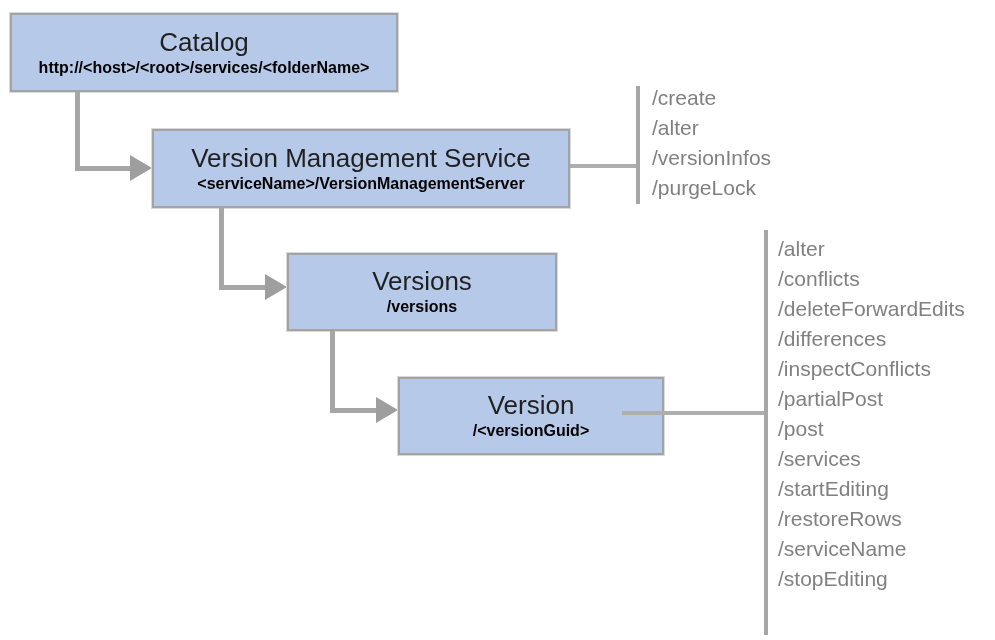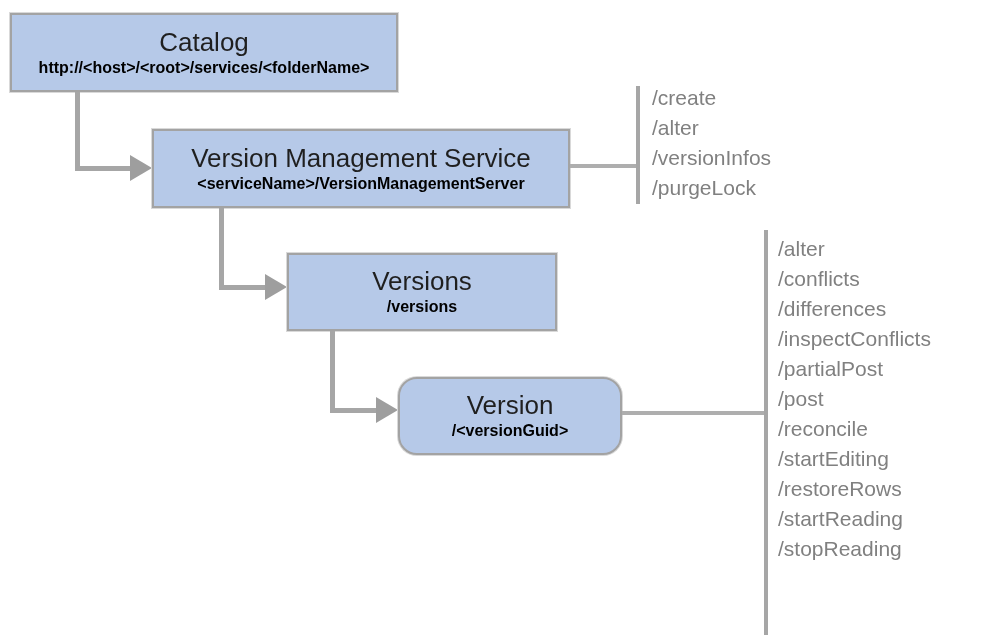--- a/index.html
+++ b/index.html
@@ -104,35 +104,36 @@
 
   <div class="node" style="left:287px; top:253px; width:270px; height:78px;">
     <div class="node-title">Versions</div>
     <div class="node-subtitle">/versions</div>
   </div>
 
   <div class="conn" style="left:330px; top:331px; width:5px; height:82px;"></div>
   <div class="conn" style="left:330px; top:408px; width:46px; height:5px;"></div>
   <div class="arrow-right" style="left:376px; top:397px;"></div>
 
-  <div class="node" style="left:398px; top:377px; width:224px; height:78px;border-radius:19px;">
+  <div class="node" style="left:398px; top:377px; width:266px; height:78px;">
     <div class="node-title">Version</div>
     <div class="node-subtitle">/&lt;versionGuid&gt;</div>
   </div>
 
   <div class="conn-light" style="left:622px; top:411px; width:143px; height:4px;"></div>
 
   <div class="endpoint-bar" style="left:764px; top:230px; width:4px; height:405px;"></div>
   <div class="endpoint-list" style="left:778px; top:234px;">
     <div class="endpoint">/alter</div>
     <div class="endpoint">/conflicts</div>
+    <div class="endpoint">/deleteForwardEdits</div>
     <div class="endpoint">/differences</div>
     <div class="endpoint">/inspectConflicts</div>
     <div class="endpoint">/partialPost</div>
     <div class="endpoint">/post</div>
-    <div class="endpoint">/reconcile</div>
+    <div class="endpoint">/services</div>
     <div class="endpoint">/startEditing</div>
     <div class="endpoint">/restoreRows</div>
-    <div class="endpoint">/startReading</div>
-    <div class="endpoint">/stopReading</div>
+    <div class="endpoint">/serviceName</div>
+    <div class="endpoint">/stopEditing</div>
   </div>
 
 </div>
 
 </body></html>

